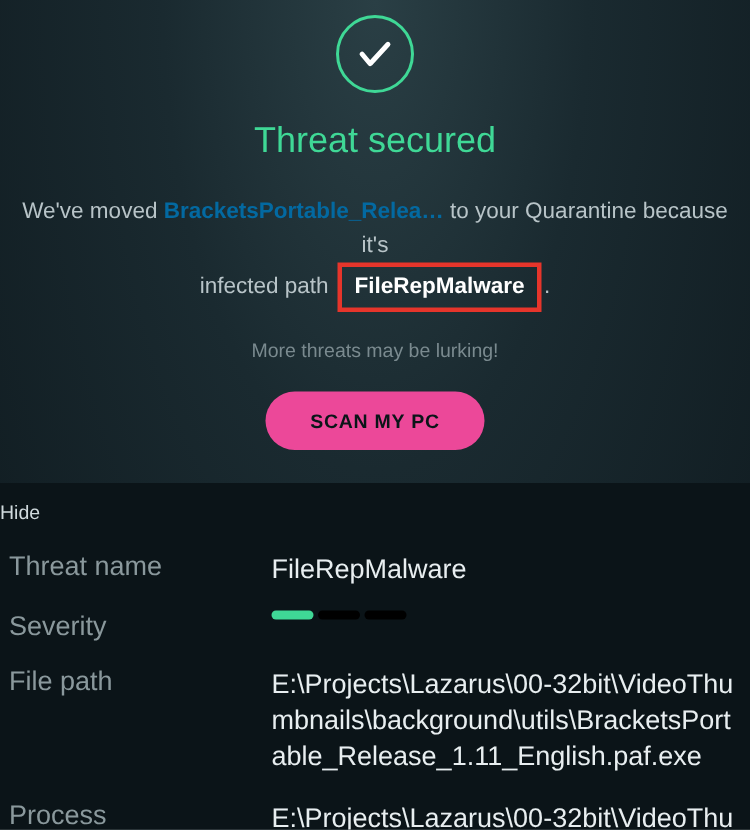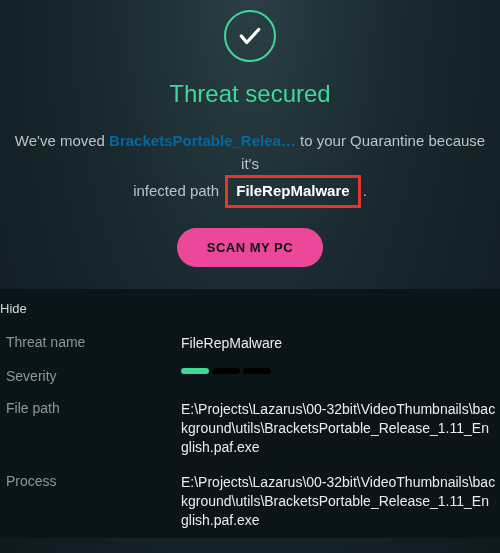--- a/index.html
+++ b/index.html
@@ -74,21 +74,21 @@
   .hide-link {
     text-align: left;
     padding: 0 6px 10px 0;
     color: #d0dadd;
     font-size: 13px;
     cursor: pointer;
   }
   .row {
     display: flex;
     padding: 8px 0 8px 6px;
-    font-size: 14px;
+    font-size: 18px;
     align-items: flex-start;
   }
   .row .label {
     width: 175px;
     flex-shrink: 0;
     color: #8a989c;
   }
   .row .value {
     color: #e8eef0;
     flex: 1;
@@ -115,20 +115,21 @@
       </svg>
   </div>
   <div class="title">Threat secured</div>
   <div class="message">
     <span>We've moved</span>
     <span class="white">BracketsPortable_Relea…</span>
     <span>to your Quarantine because it's</span><br>
     <span>infected path</span>
     <span class="threat-box">FileRepMalware</span><span>.</span>
   </div>
+  <div class="sub-message">More threats may be lurking!</div>
   <button class="scan-btn">SCAN MY PC</button>
 </div>
 
 <div class="details">
   <div class="hide-link">Hide</div>
 
   <div class="row">
     <div class="label">Threat name</div>
     <div class="value">FileRepMalware</div>
   </div>

